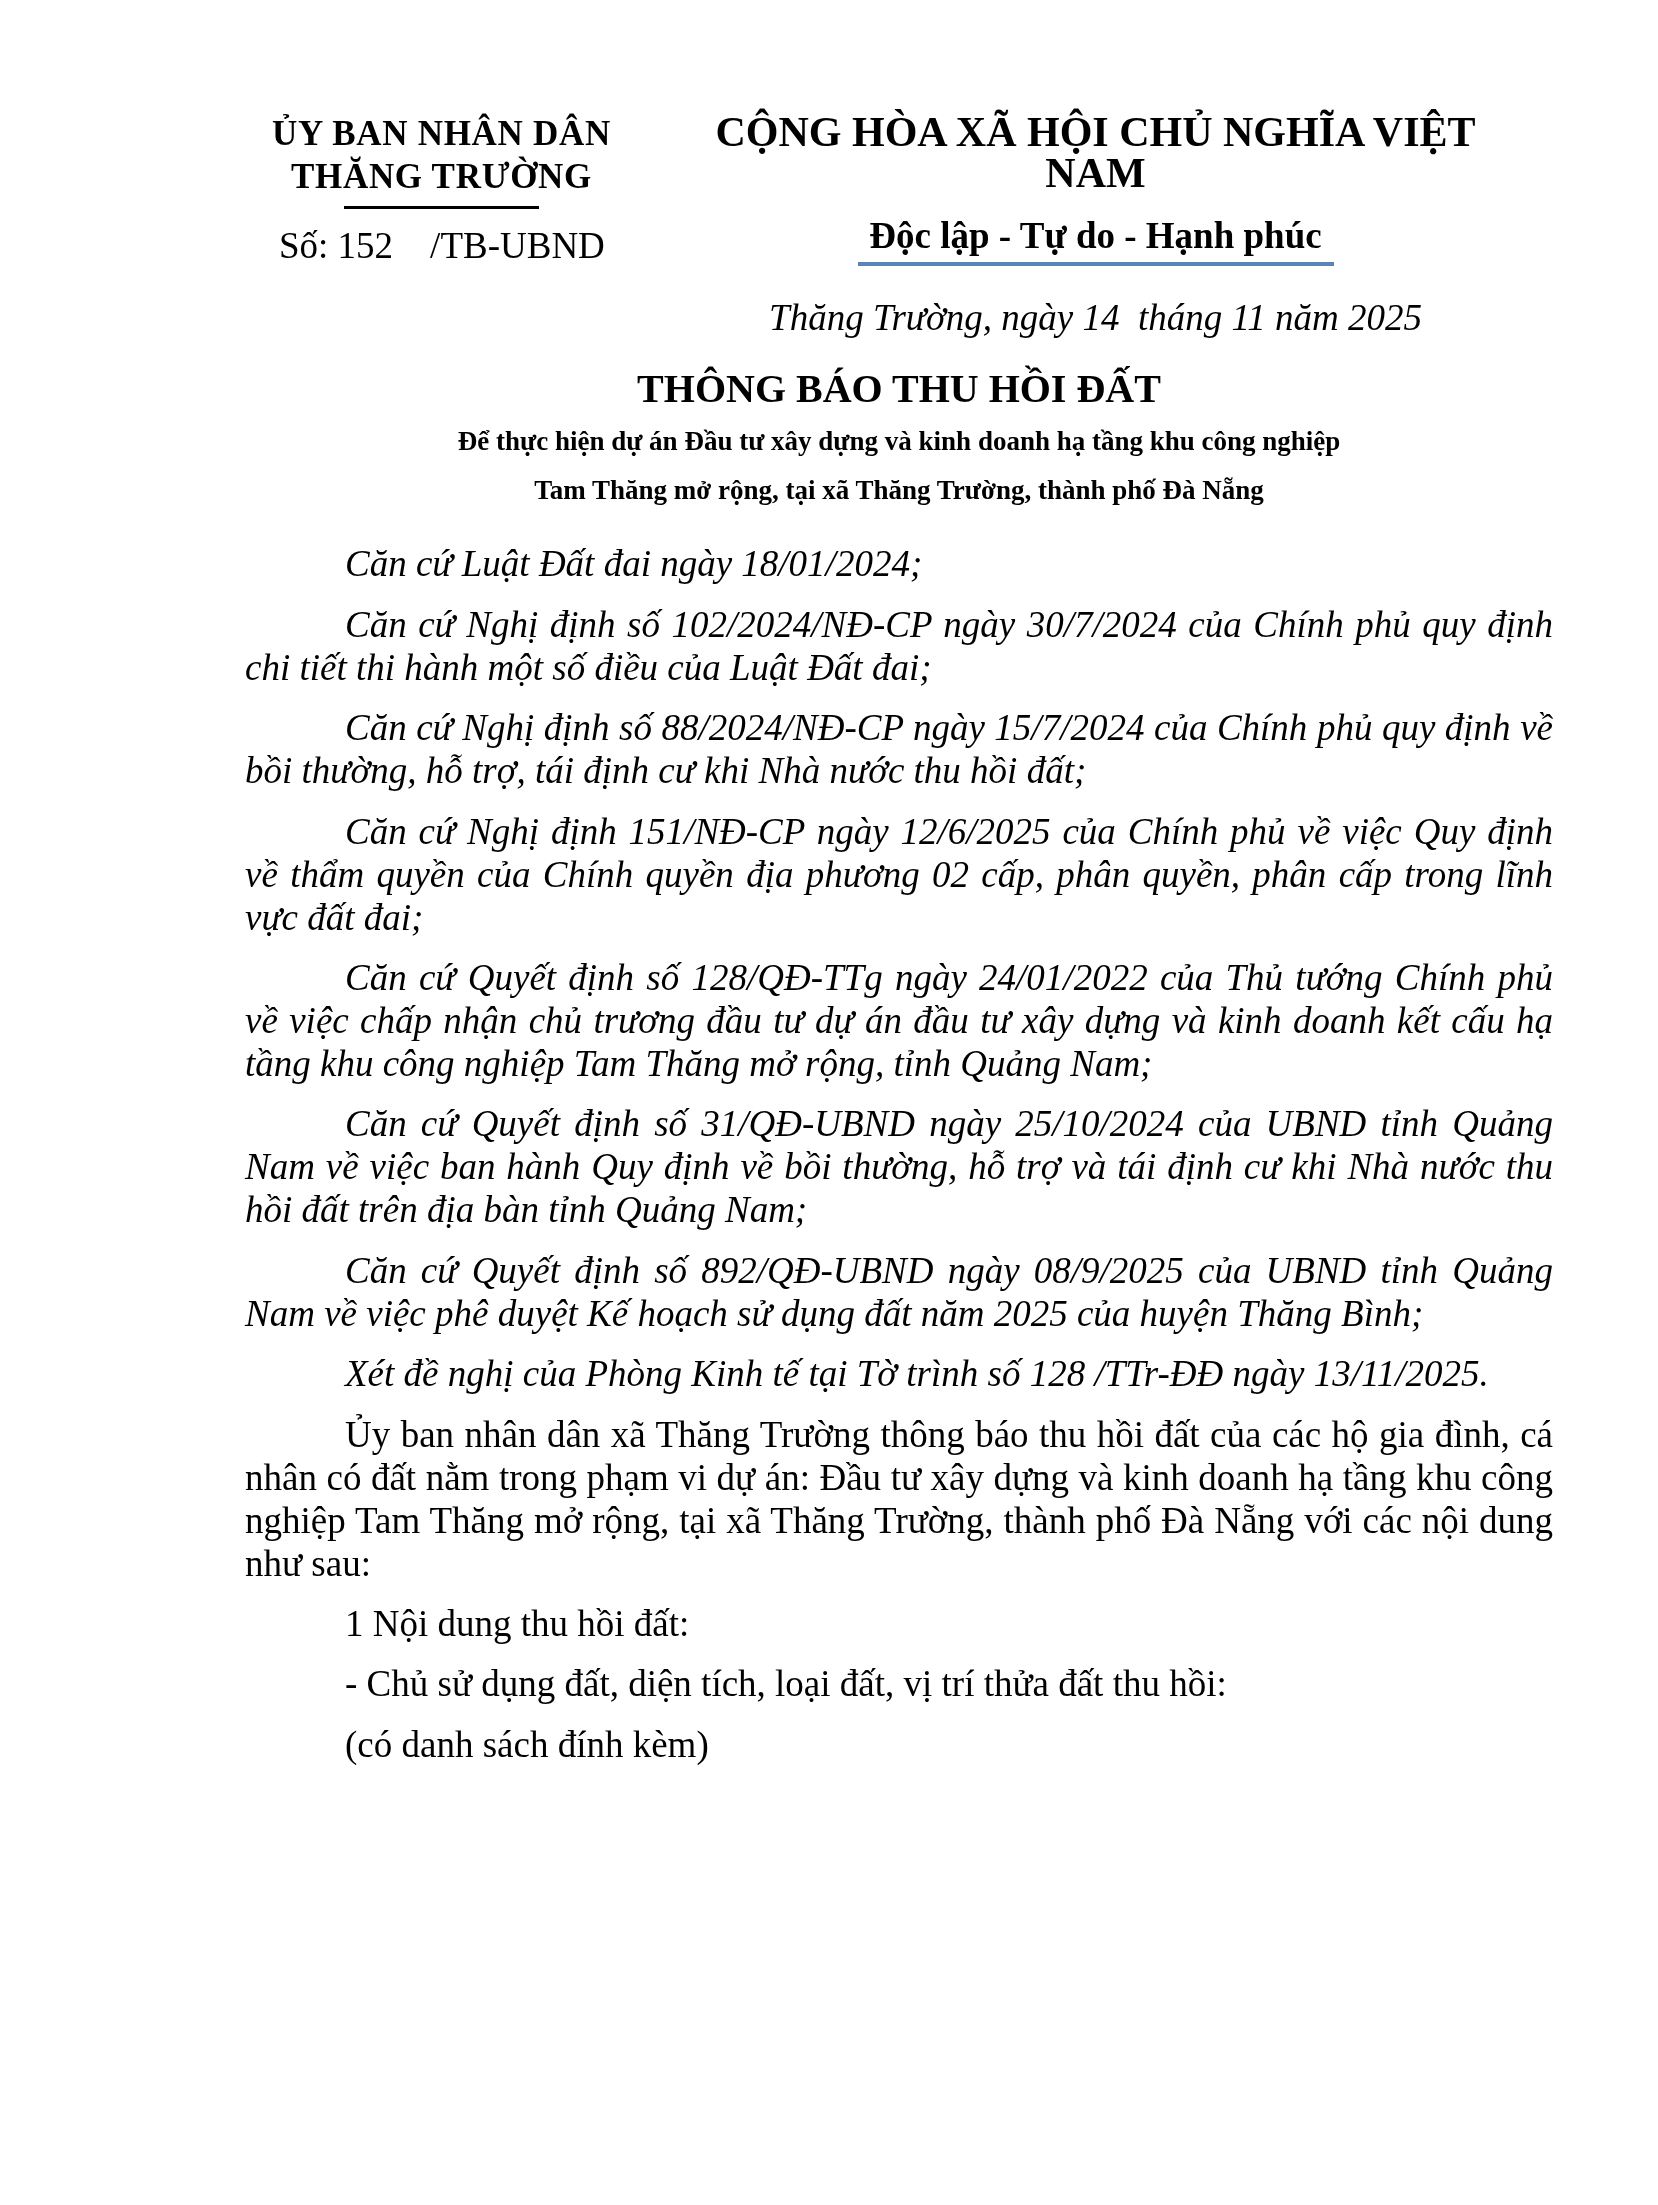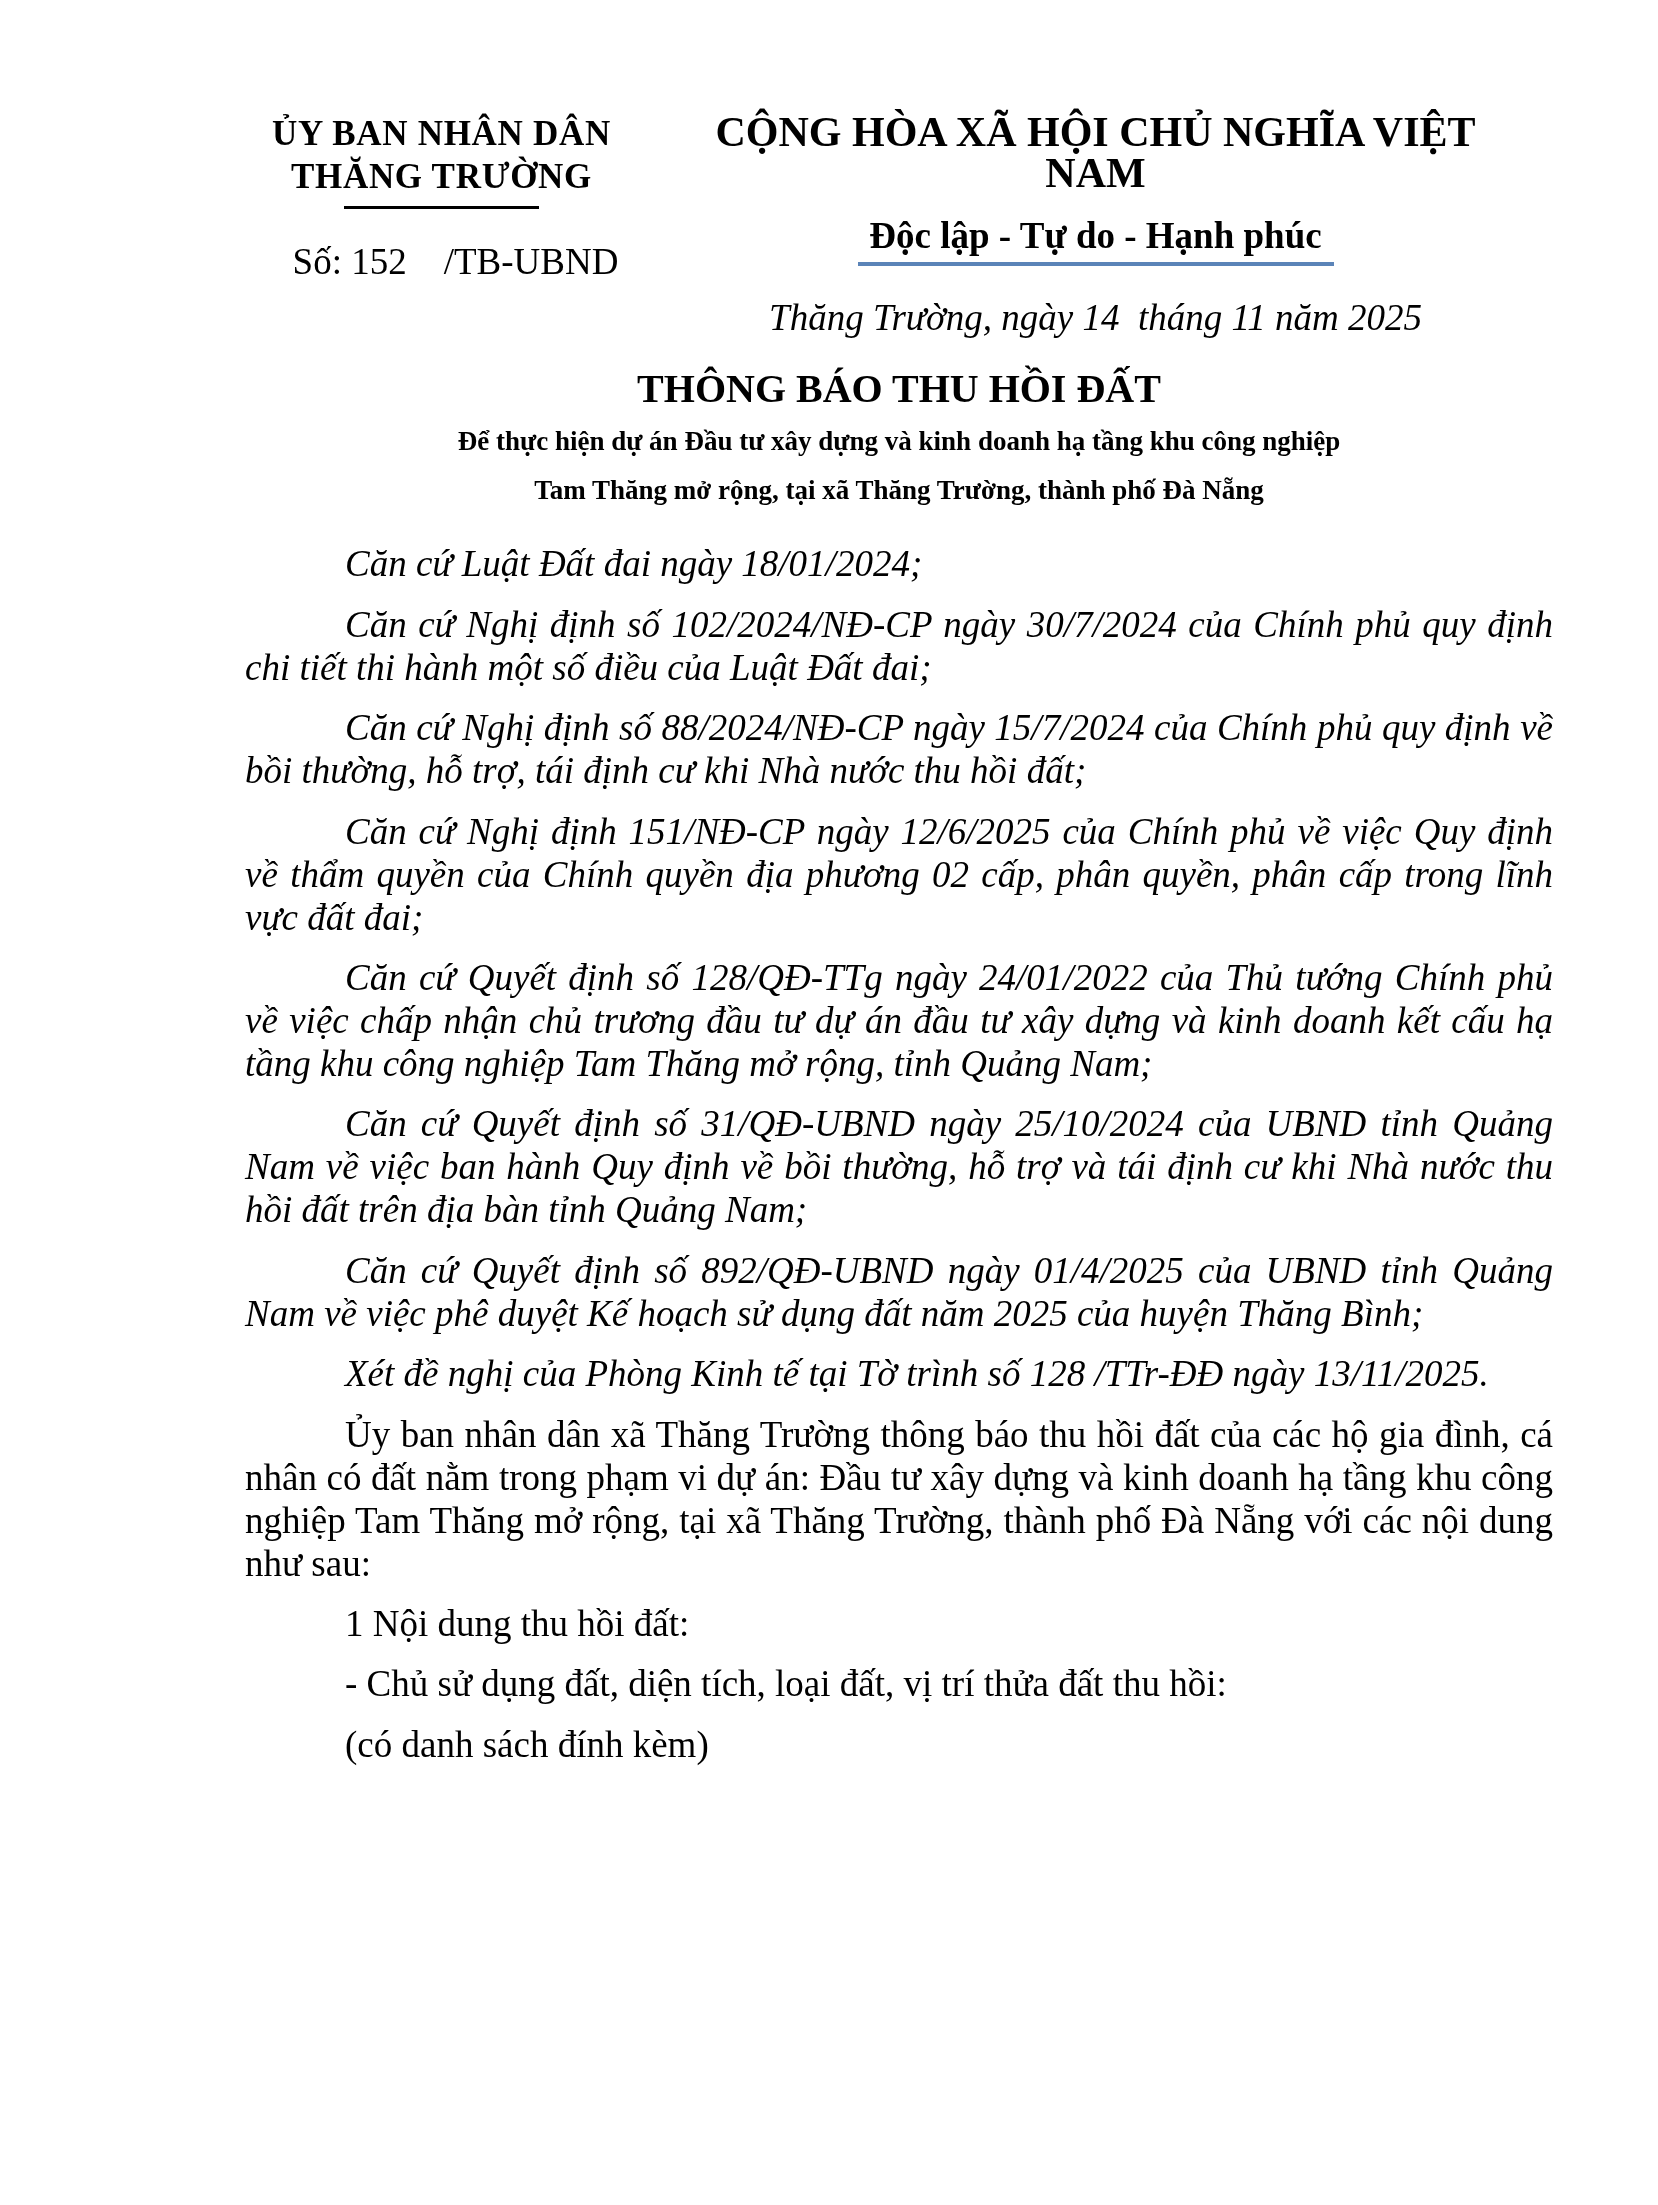--- a/index.html
+++ b/index.html
@@ -18,22 +18,22 @@
     position:absolute;left:251px;top:112px;width:381px;
     text-align:center;
   }
   .hdr-left .org{
     font-weight:700;font-size:35px;line-height:43px;letter-spacing:0.7px;
   }
   .hdr-left .rule{
     width:195px;height:2.7px;background:#000;margin:8px auto 0 auto;
   }
   .doc-number{
-    margin-top:32px;font-size:37px;line-height:41px;
-    text-align:center;padding-left:28px;white-space:pre-wrap;
+    margin-top:16px;font-size:37px;line-height:41px;
+    text-align:left;padding-left:28px;white-space:pre-wrap;
   }
 
   .hdr-right{
     position:absolute;left:704px;top:112px;width:783px;
     text-align:center;
   }
   .hdr-right .nation{
     font-weight:700;font-size:42px;line-height:41px;
   }
   .hdr-right .motto{
@@ -98,21 +98,21 @@
       <div>Tam Thăng mở rộng, tại xã Thăng Trường, thành phố Đà Nẵng</div>
     </div>
 
     <div class="body-text">
       <p class="cite">Căn cứ Luật Đất đai ngày 18/01/2024;</p>
       <p class="cite">Căn cứ Nghị định số 102/2024/NĐ-CP ngày 30/7/2024 của Chính phủ quy định chi tiết thi hành một số điều của Luật Đất đai;</p>
       <p class="cite">Căn cứ Nghị định số 88/2024/NĐ-CP ngày 15/7/2024 của Chính phủ quy định về bồi thường, hỗ trợ, tái định cư khi Nhà nước thu hồi đất;</p>
       <p class="cite">Căn cứ Nghị định 151/NĐ-CP ngày 12/6/2025 của Chính phủ về việc Quy định về thẩm quyền của Chính quyền địa phương 02 cấp, phân quyền, phân cấp trong lĩnh vực đất đai;</p>
       <p class="cite">Căn cứ Quyết định số 128/QĐ-TTg ngày 24/01/2022 của Thủ tướng Chính phủ về việc chấp nhận chủ trương đầu tư dự án đầu tư xây dựng và kinh doanh kết cấu hạ tầng khu công nghiệp Tam Thăng mở rộng, tỉnh Quảng Nam;</p>
       <p class="cite">Căn cứ Quyết định số 31/QĐ-UBND ngày 25/10/2024 của UBND tỉnh Quảng Nam về việc ban hành Quy định về bồi thường, hỗ trợ và tái định cư khi Nhà nước thu hồi đất trên địa bàn tỉnh Quảng Nam;</p>
-      <p class="cite">Căn cứ Quyết định số 892/QĐ-UBND ngày 01/4/2025 của UBND tỉnh Quảng Nam về việc phê duyệt Kế hoạch sử dụng đất năm 2025 của huyện Thăng Bình;</p>
+      <p class="cite">Căn cứ Quyết định số 892/QĐ-UBND ngày 08/9/2025 của UBND tỉnh Quảng Nam về việc phê duyệt Kế hoạch sử dụng đất năm 2025 của huyện Thăng Bình;</p>
       <p class="cite">Xét đề nghị của Phòng Kinh tế tại Tờ trình số 128 /TTr-ĐĐ ngày 13/11/2025.</p>
       <p>Ủy ban nhân dân xã Thăng Trường thông báo thu hồi đất của các hộ gia đình, cá nhân có đất nằm trong phạm vi dự án: Đầu tư xây dựng và kinh doanh hạ tầng khu công nghiệp Tam Thăng mở rộng, tại xã Thăng Trường, thành phố Đà Nẵng với các nội dung như sau:</p>
       <p>1 Nội dung thu hồi đất:</p>
       <p>- Chủ sử dụng đất, diện tích, loại đất, vị trí thửa đất thu hồi:</p>
       <p class="attachment">(có danh sách đính kèm)</p>
     </div>
   </div>
 
 </div>
 

